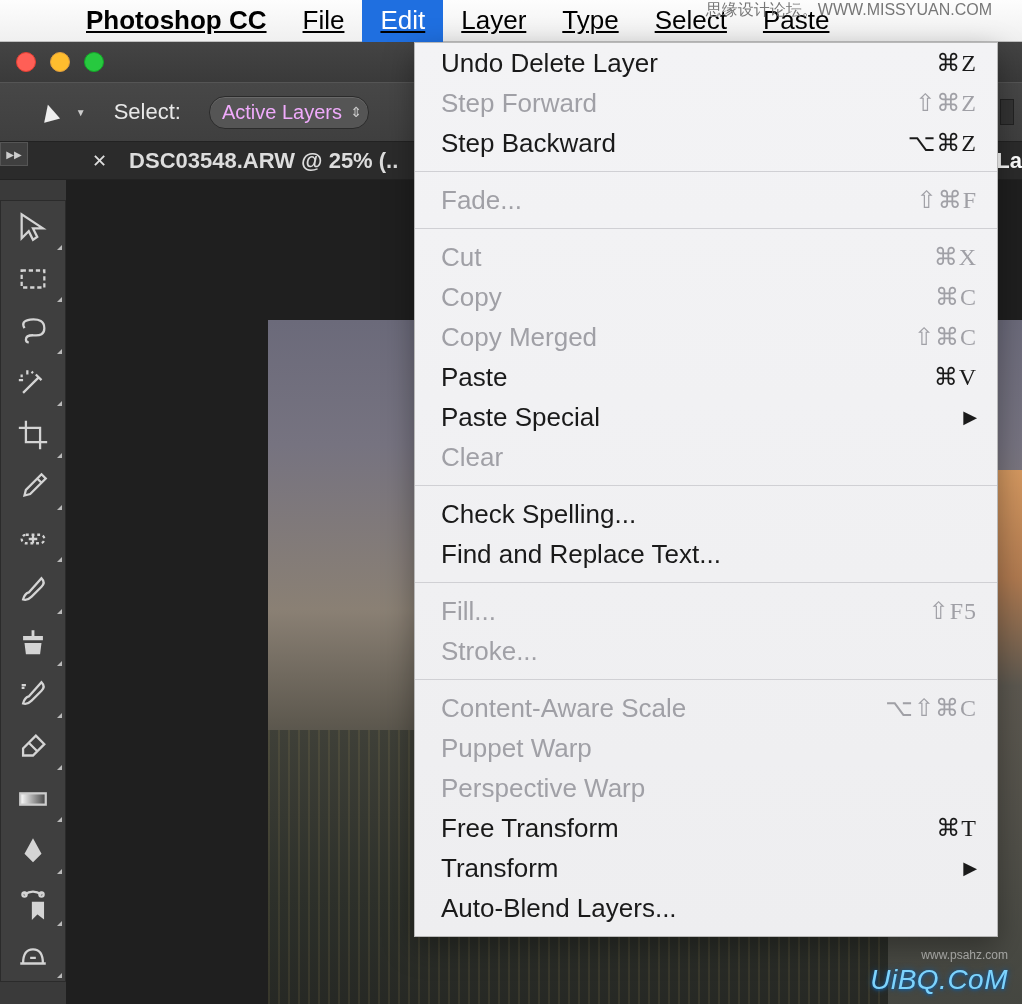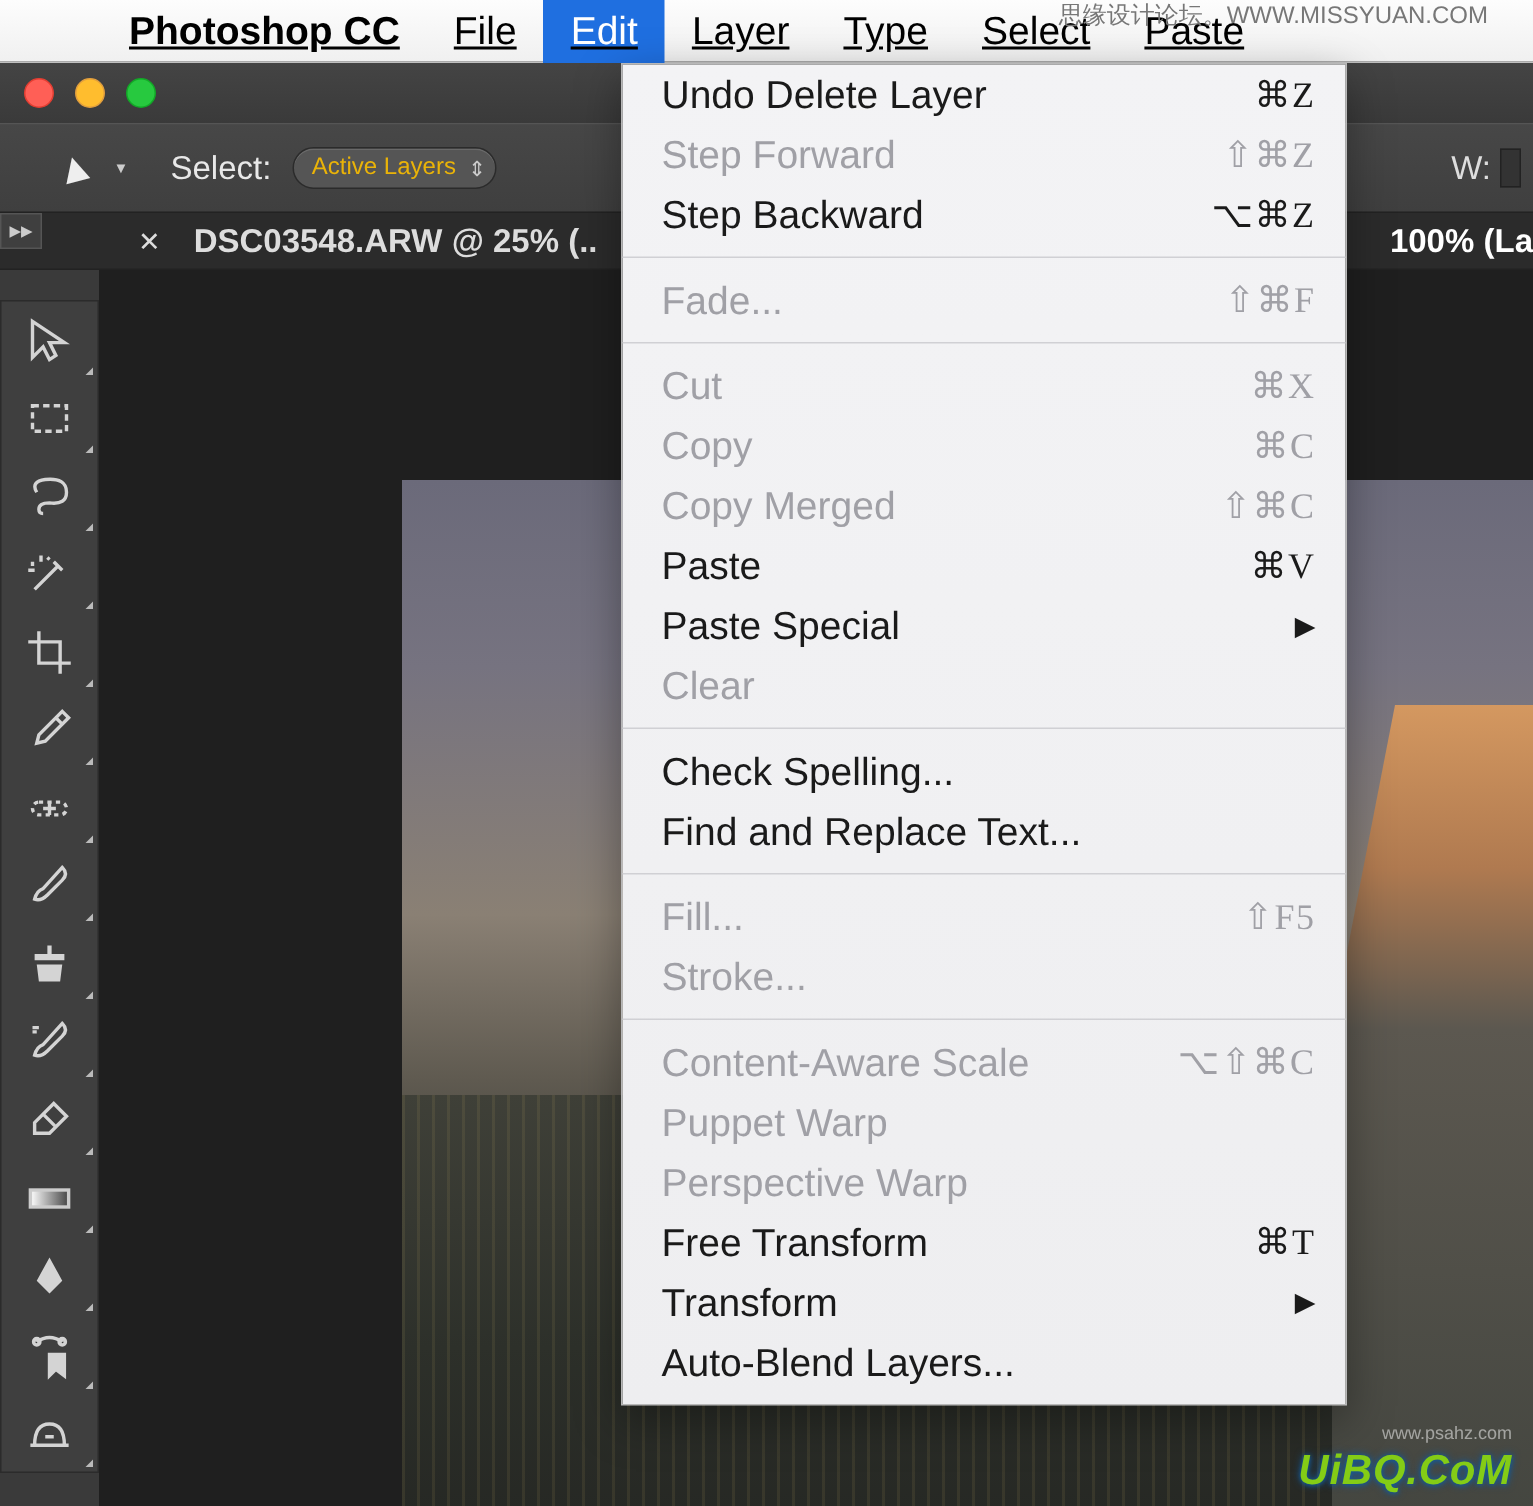--- a/index.html
+++ b/index.html
@@ -66,28 +66,28 @@
     color: #e8e8e8;
     font-size: 22px;
   }
   .opt-cursor {
     font-size: 28px;
     transform: rotate(-15deg);
     margin-right: 4px;
     color: #eee;
   }
   .opt-drop { font-size: 10px; margin-left: 8px; margin-right: 28px; color: #ccc; }
-  .opt-label { margin-right: 14px; }
+  .opt-label { margin-right: 28px; }
   .opt-select {
     background: #555;
     border: 1px solid #2b2b2b;
     border-radius: 16px;
     padding: 4px 26px 4px 12px;
-    color: #eab308;
-    font-size: 16px;
+    color: #f0abfc;
+    font-size: 20px;
     position: relative;
     box-shadow: inset 0 1px 0 rgba(255,255,255,0.12);
   }
   .opt-select::after {
     content: '⇕';
     position: absolute;
     right: 6px; top: 50%;
     transform: translateY(-50%);
     font-size: 14px;
     color: #ccc;
@@ -196,21 +196,21 @@
     left: 0; bottom: 0; right: 140px; height: 280px;
     background:
       repeating-linear-gradient(90deg, rgba(255,220,120,0.08) 0 2px, transparent 2px 10px),
       linear-gradient(to bottom, #3f4038 0%, #2d302a 60%, #262824 100%);
   }
 
   
   .dropdown {
     position: absolute;
     left: 414px; top: 42px;
-    width: 484px;
+    width: 584px;
     background: linear-gradient(to bottom, #f3f3f5, #eeeef0);
     border: 1px solid #b8b8b8;
     box-shadow: 0 10px 28px rgba(0,0,0,0.35);
     font-size: 26px;
     color: #1a1a1a;
     padding-bottom: 8px;
   }
   .dd-item {
     height: 40px;
     display: flex;
@@ -234,23 +234,23 @@
   .watermark-tl {
     position: absolute;
     right: 30px; top: 0;
     font-size: 16px;
     color: #777;
   }
   .watermark-br {
     position: absolute;
     right: 14px; bottom: 8px;
     font-size: 28px;
-    font-weight: 700;
+    font-weight: 400;
     font-style: italic;
-    color: #84cc16;
+    color: #7dd3fc;
     text-shadow: 0 1px 3px #135a9a, 0 0 6px #135a9a;
     letter-spacing: 0.5px;
   }
   .watermark-br2 {
     position: absolute;
     right: 14px; bottom: 42px;
     font-size: 12px;
     color: rgba(255,255,255,0.5);
   }
 </style>

